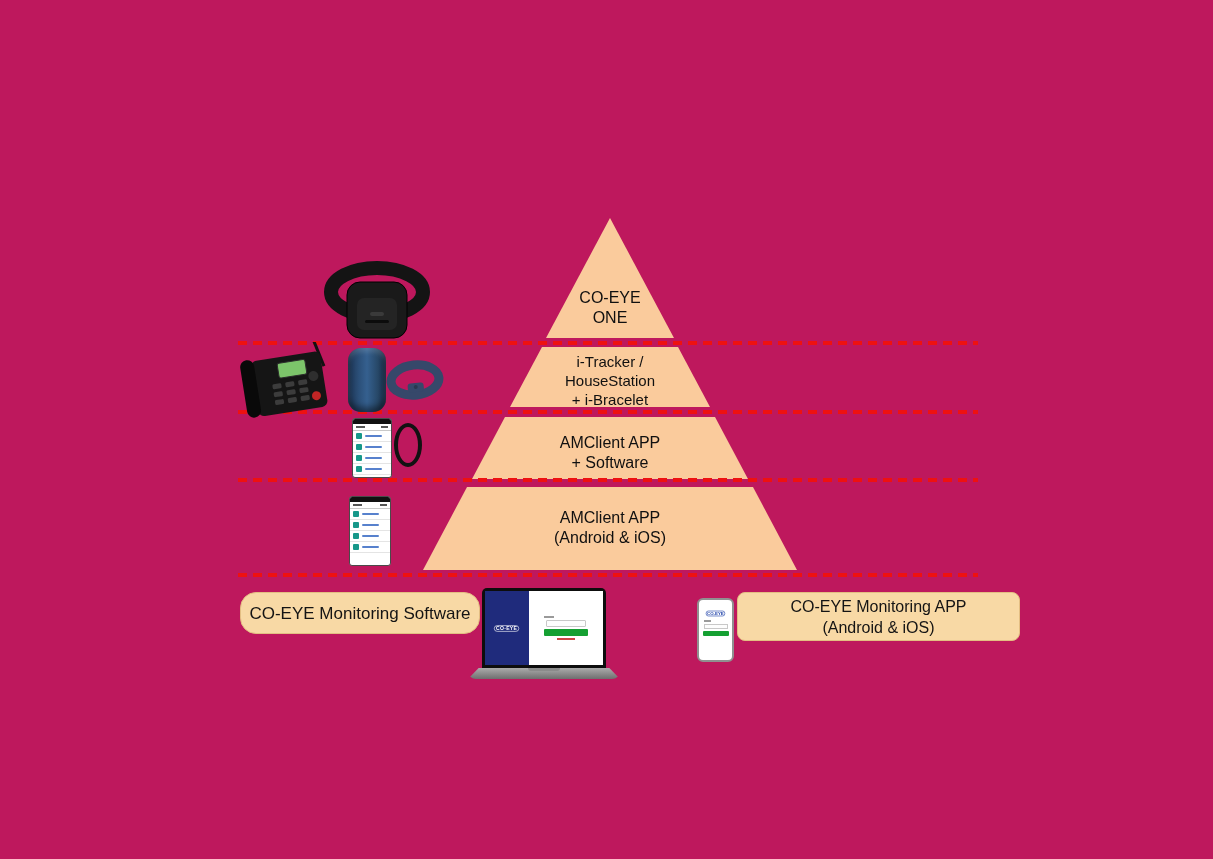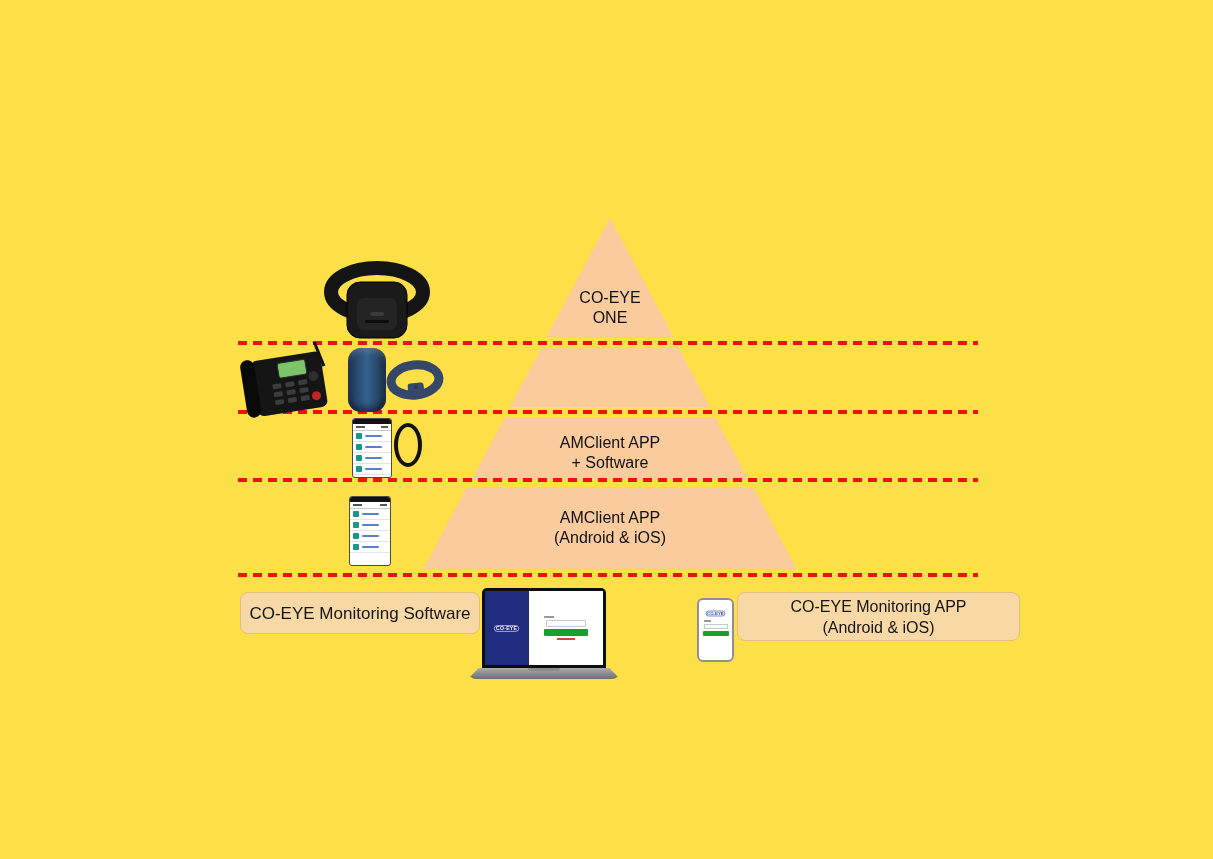--- a/index.html
+++ b/index.html
@@ -3,21 +3,21 @@
 <meta charset="utf-8">
 <style>
   :root{
     --peach:#FACB9C; --box-fill:#F8D9A5; --box-border:#E3BE82;
     --separator-red:#EE1111; --app-teal:#17988A; --link-blue:#3A6BC4;
     --sidebar-navy:#1F2B7C; --button-green:#15A032; --logo-blue:#2244AA;
     --device-black:#161616;
   }
   *{margin:0;padding:0;box-sizing:border-box;}
   body{background:#fff;font-family:"Liberation Sans", sans-serif;}
-  .canvas{position:relative;width:1213px;height:859px;background:#fde047;overflow:hidden;text-decoration:underline;}
+  .canvas{position:relative;width:1213px;height:859px;background:#be185d;overflow:hidden;text-decoration:underline;}
 
   
   .pyramid-svg{position:absolute;left:238px;top:215px;}
   .tier-label{position:absolute;left:610px;transform:translateX(-50%);
     text-align:center;color:#101010;font-size:16px;line-height:20px;white-space:nowrap;}
   .tier-label.small{font-size:15px;line-height:19px;}
 
   
   .sep{position:absolute;left:238px;width:740px;height:4px;
     background:repeating-linear-gradient(90deg,var(--separator-red) 0 9px,transparent 9px 15px);}
@@ -84,20 +84,25 @@
   <svg class="pyramid-svg" width="740" height="362" viewBox="0 0 740 362">
     <polygon points="372,3 308,123 436,123" fill="var(--peach)"></polygon>
     <polygon points="304,132 440,132 472,192 272,192" fill="var(--peach)"></polygon>
     <polygon points="267,202 477,202 510,264 234,264" fill="var(--peach)"></polygon>
     <polygon points="229,272 515,272 559,355 185,355" fill="var(--peach)"></polygon>
   </svg>
 
   <div class="tier-label" style="top:288px;">
     <span style="display:block">CO-EYE</span>
     <span style="display:block">ONE</span>
+  </div>
+  <div class="tier-label small" style="top:352px;">
+    <span style="display:block">i-Tracker /</span>
+    <span style="display:block">HouseStation</span>
+    <span style="display:block">+ i-Bracelet</span>
   </div>
   <div class="tier-label" style="top:433px;">
     <span style="display:block">AMClient APP</span>
     <span style="display:block">+ Software</span>
   </div>
   <div class="tier-label" style="top:508px;">
     <span style="display:block">AMClient APP</span>
     <span style="display:block">(Android &amp; iOS)</span>
   </div>
 
@@ -186,21 +191,21 @@
     <div class="mp-row">
         <span class="mp-ico"></span>
         <span class="mp-txt"></span>
       </div>
     <div class="mp-row">
         <span class="mp-ico"></span>
         <span class="mp-txt"></span>
       </div>
   </div>
 
-  <div class="label-box" style="left:240px;top:592px;width:240px;height:42px;">
+  <div class="label-box" style="left:240px;top:592px;width:240px;height:42px;border-radius:16px;">
     <span>CO-EYE Monitoring Software</span>
   </div>
 
   <div class="laptop">
     <div class="lap-screen">
       <div class="lap-display">
         <div class="lap-side">
           <span class="lap-logo">CO-EYE</span>
         </div>
         <div class="lap-main">

